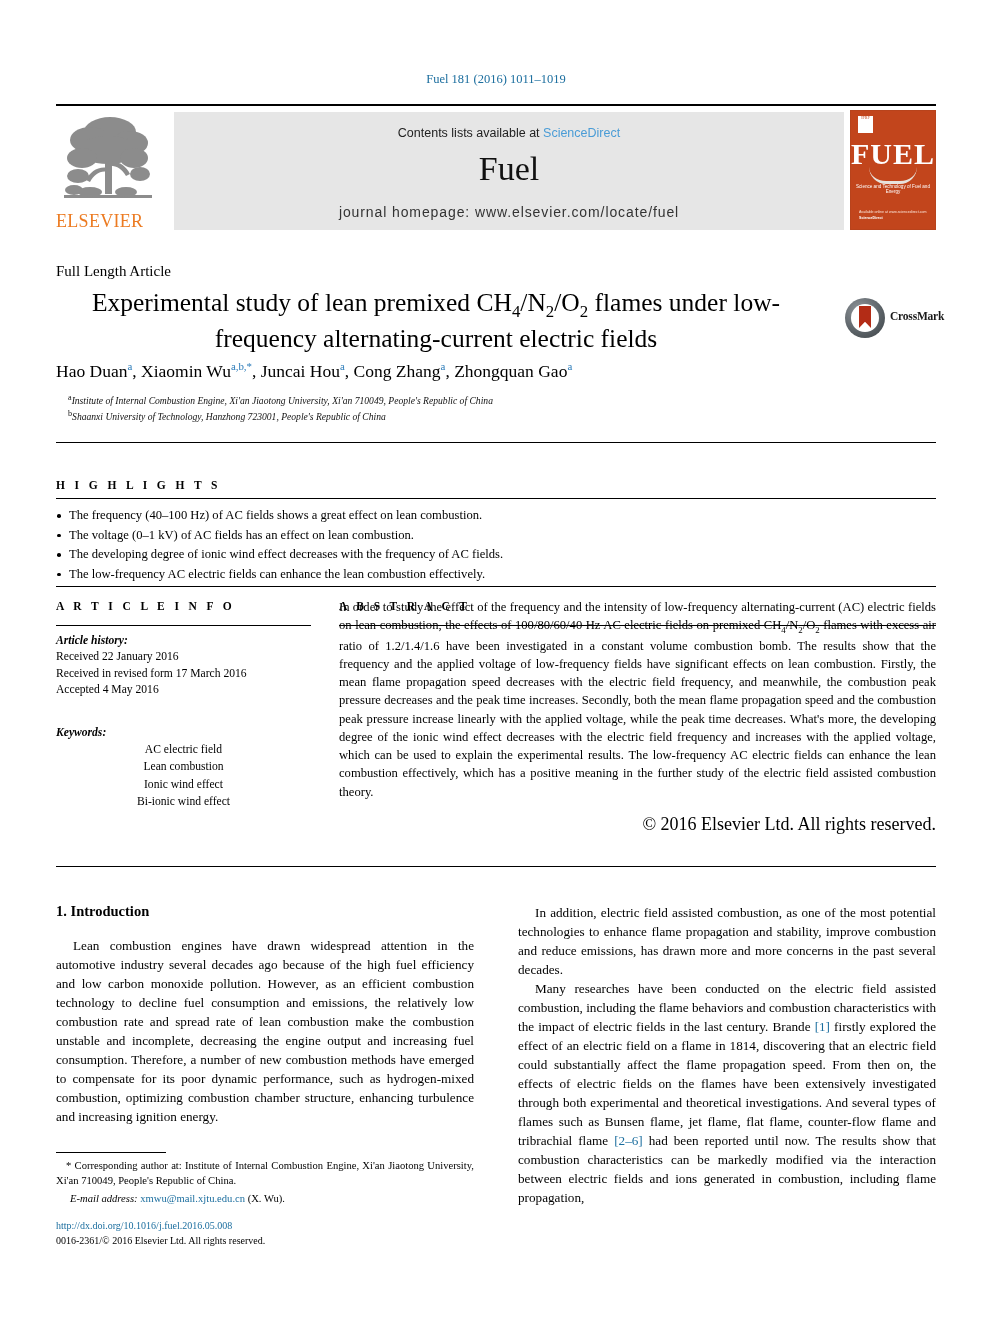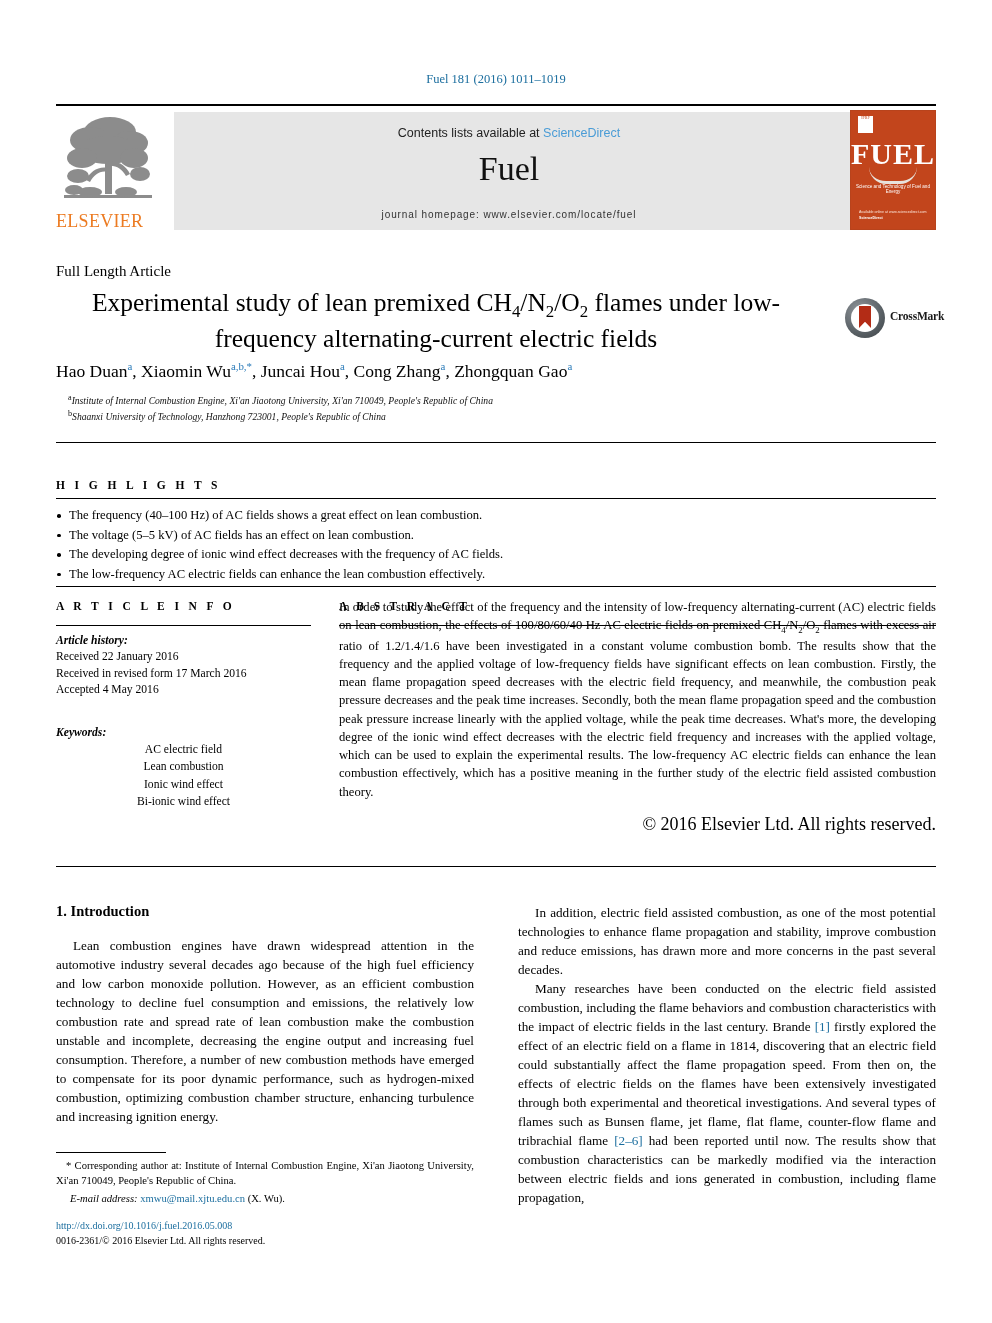--- a/index.html
+++ b/index.html
@@ -57,21 +57,20 @@
     font-size: 18px;
     letter-spacing: 0.3px;
     color: #ec7b22;
   }
   .masthead-center {
     position: absolute;
     left: 118px; top: 6px;
     width: 670px;
     height: 118px;
     background: #e6e6e6;
-    padding-left: 32px;
   }
   .contents-line {
     position: absolute;
     left: 0; top: 14px;
     width: 670px;
     text-align: center;
     font-family: "Liberation Sans", sans-serif;
     font-size: 12.5px;
     color: #222;
   }
@@ -86,21 +85,21 @@
     font-family: "Liberation Serif", serif;
     font-size: 34px;
     color: #111;
   }
   .homepage-line {
     position: absolute;
     left: 0; bottom: 10px;
     width: 670px;
     text-align: center;
     font-family: "Liberation Sans", sans-serif;
-    font-size: 10px;
+    font-size: 14px;
     letter-spacing: 0.9px;
     color: #333;
   }
   .cover-thumb {
     position: absolute;
     right: 0; top: 4px;
     width: 84px;
     height: 118px;
     background: #c2451c;
     border: 1px solid #b8431c;
@@ -452,21 +451,21 @@
     <div><sup>a</sup><span>Institute of Internal Combustion Engine, Xi'an Jiaotong University, Xi'an 710049, People's Republic of China</span></div>
     <div><sup>b</sup><span>Shaanxi University of Technology, Hanzhong 723001, People's Republic of China</span></div>
   </div>
 
   <div class="rule-full" style="top:442px;"></div>
   <div class="sec-head" id="highlights-head">H I G H L I G H T S</div>
   <div class="rule-full" style="top:498px;"></div>
 
   <div class="highlights-list">
     <div class="hl">The frequency (40–100 Hz) of AC fields shows a great effect on lean combustion.</div>
-    <div class="hl">The voltage (5–5 kV) of AC fields has an effect on lean combustion.</div>
+    <div class="hl">The voltage (0–1 kV) of AC fields has an effect on lean combustion.</div>
     <div class="hl">The developing degree of ionic wind effect decreases with the frequency of AC fields.</div>
     <div class="hl">The low-frequency AC electric fields can enhance the lean combustion effectively.</div>
   </div>
 
   <div class="rule-full" style="top:586px;"></div>
   <div class="sec-head" id="artinfo-head">A R T I C L E  I N F O</div>
   <div class="sec-head" id="abstract-head">A B S T R A C T</div>
   <div class="rule-full" style="left:56px;width:255px;top:625px;"></div>
   <div class="rule-full" style="left:339px;width:597px;top:625px;"></div>
 

